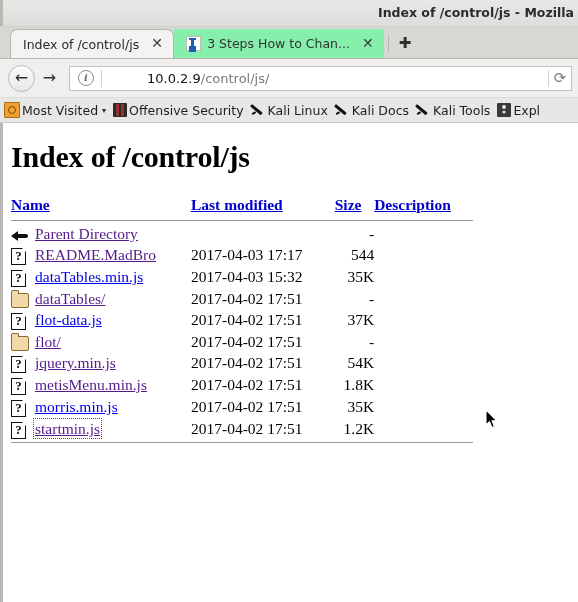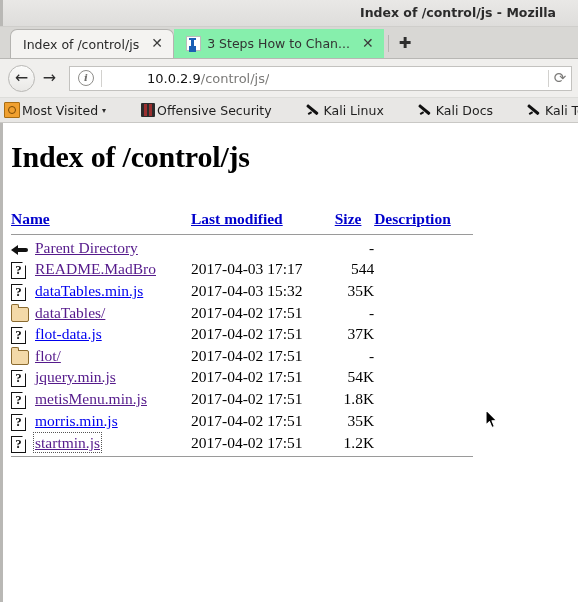--- a/index.html
+++ b/index.html
@@ -35,21 +35,21 @@
     box-sizing: border-box;
   }
   .titlebar-left-edge {
     position: absolute;
     left: 0; top: 0; bottom: 0;
     width: 3px;
     background: #b9b8b5;
   }
   .window-title {
     position: absolute;
-    right: 22px;
+    right: 4px;
     top: 5px;
     font-size: 12.5px;
     font-weight: bold;
     color: #2b2b2b;
     white-space: nowrap;
     font-family: "DejaVu Sans", sans-serif;
   }
 
   
   .tabstrip {
@@ -250,21 +250,20 @@
     height: 25px;
     background: #e8e7e5;
     display: flex;
     align-items: center;
     padding-left: 4px;
     flex: 0 0 auto;
     box-sizing: border-box;
     border-bottom: 1px solid #c9c8c5;
     overflow: hidden;
     white-space: nowrap;
-    gap: 28px;
   }
   .bm {
     display: flex;
     align-items: center;
     font-size: 12.5px;
     color: #1e1e1e;
     margin-right: 7px;
     cursor: pointer;
     flex: 0 0 auto;
     font-family: "DejaVu Sans", sans-serif;
@@ -363,21 +362,21 @@
     font-family: "Liberation Serif", "DejaVu Serif", serif;
     font-size: 30px;
     font-weight: bold;
     margin: 9px 0 0 0;
     color: #000;
     letter-spacing: -0.2px;
   }
 
   table.listing {
     border-collapse: collapse;
-    margin-top: 36px;
+    margin-top: 22px;
     font-family: "Liberation Serif", "DejaVu Serif", serif;
     font-size: 15.5px;
     color: #000;
   }
   table.listing th {
     font-weight: bold;
     padding: 0 0 4px 0;
     text-align: left;
     white-space: nowrap;
   }

